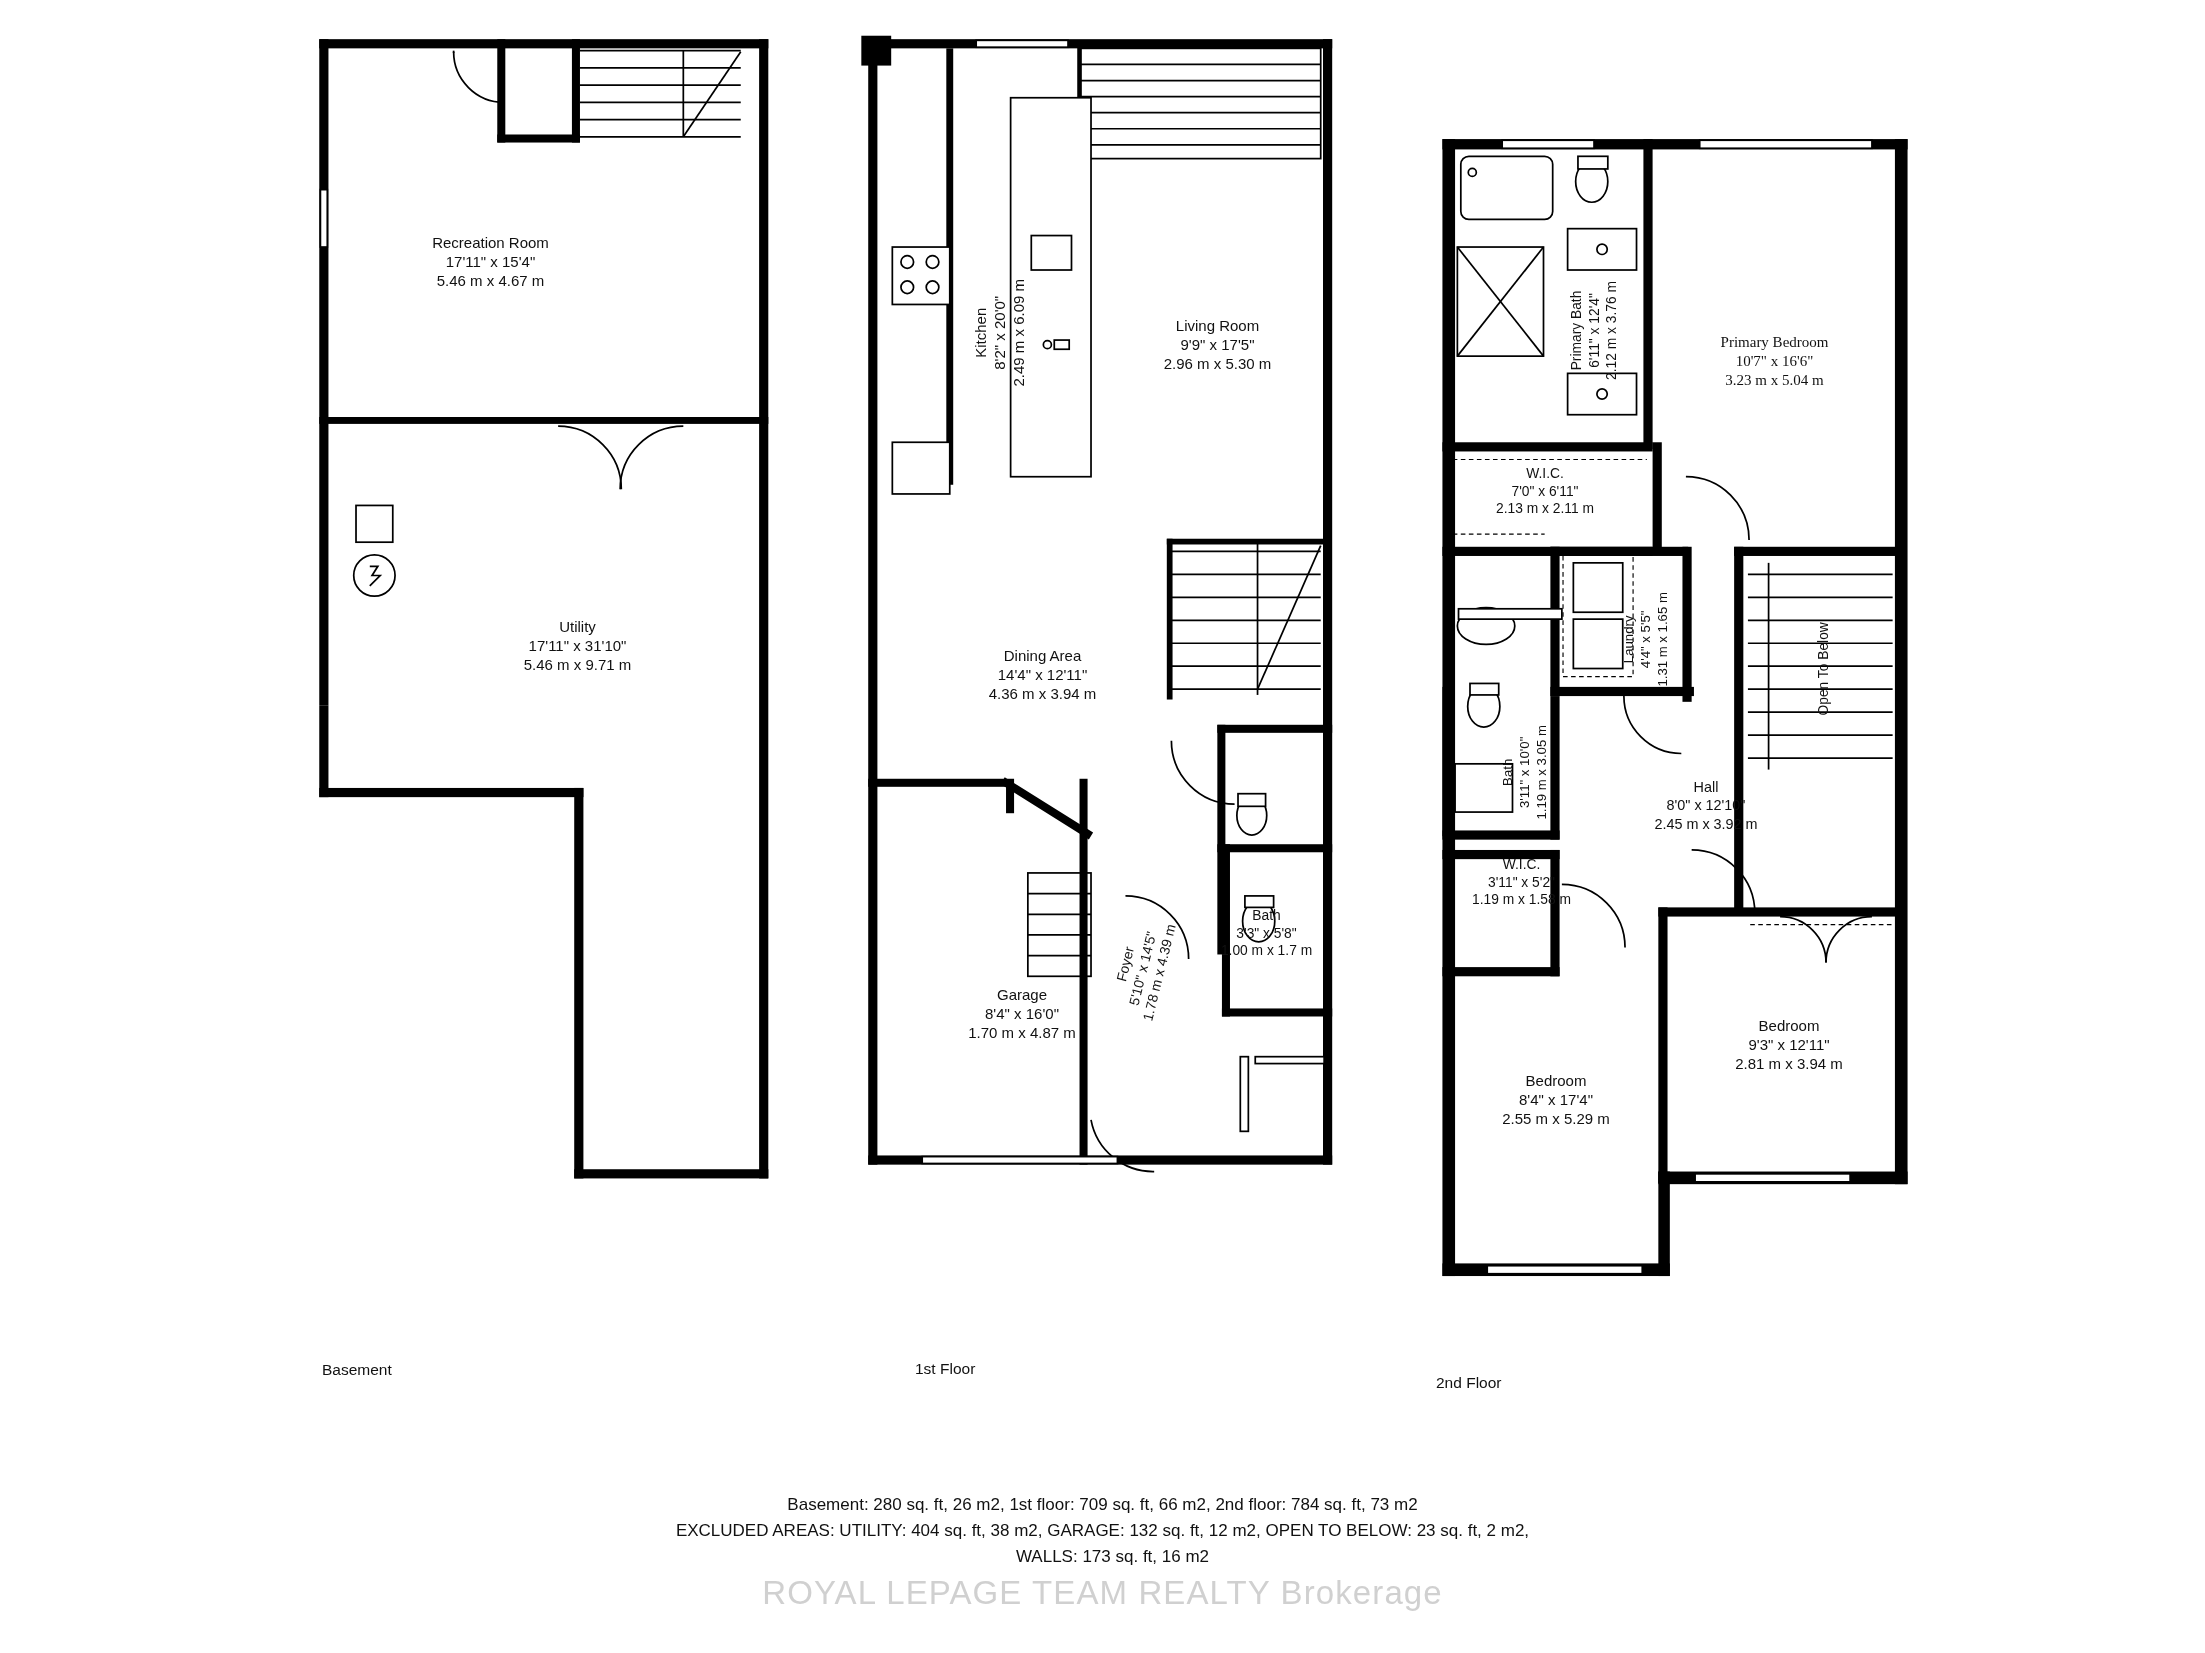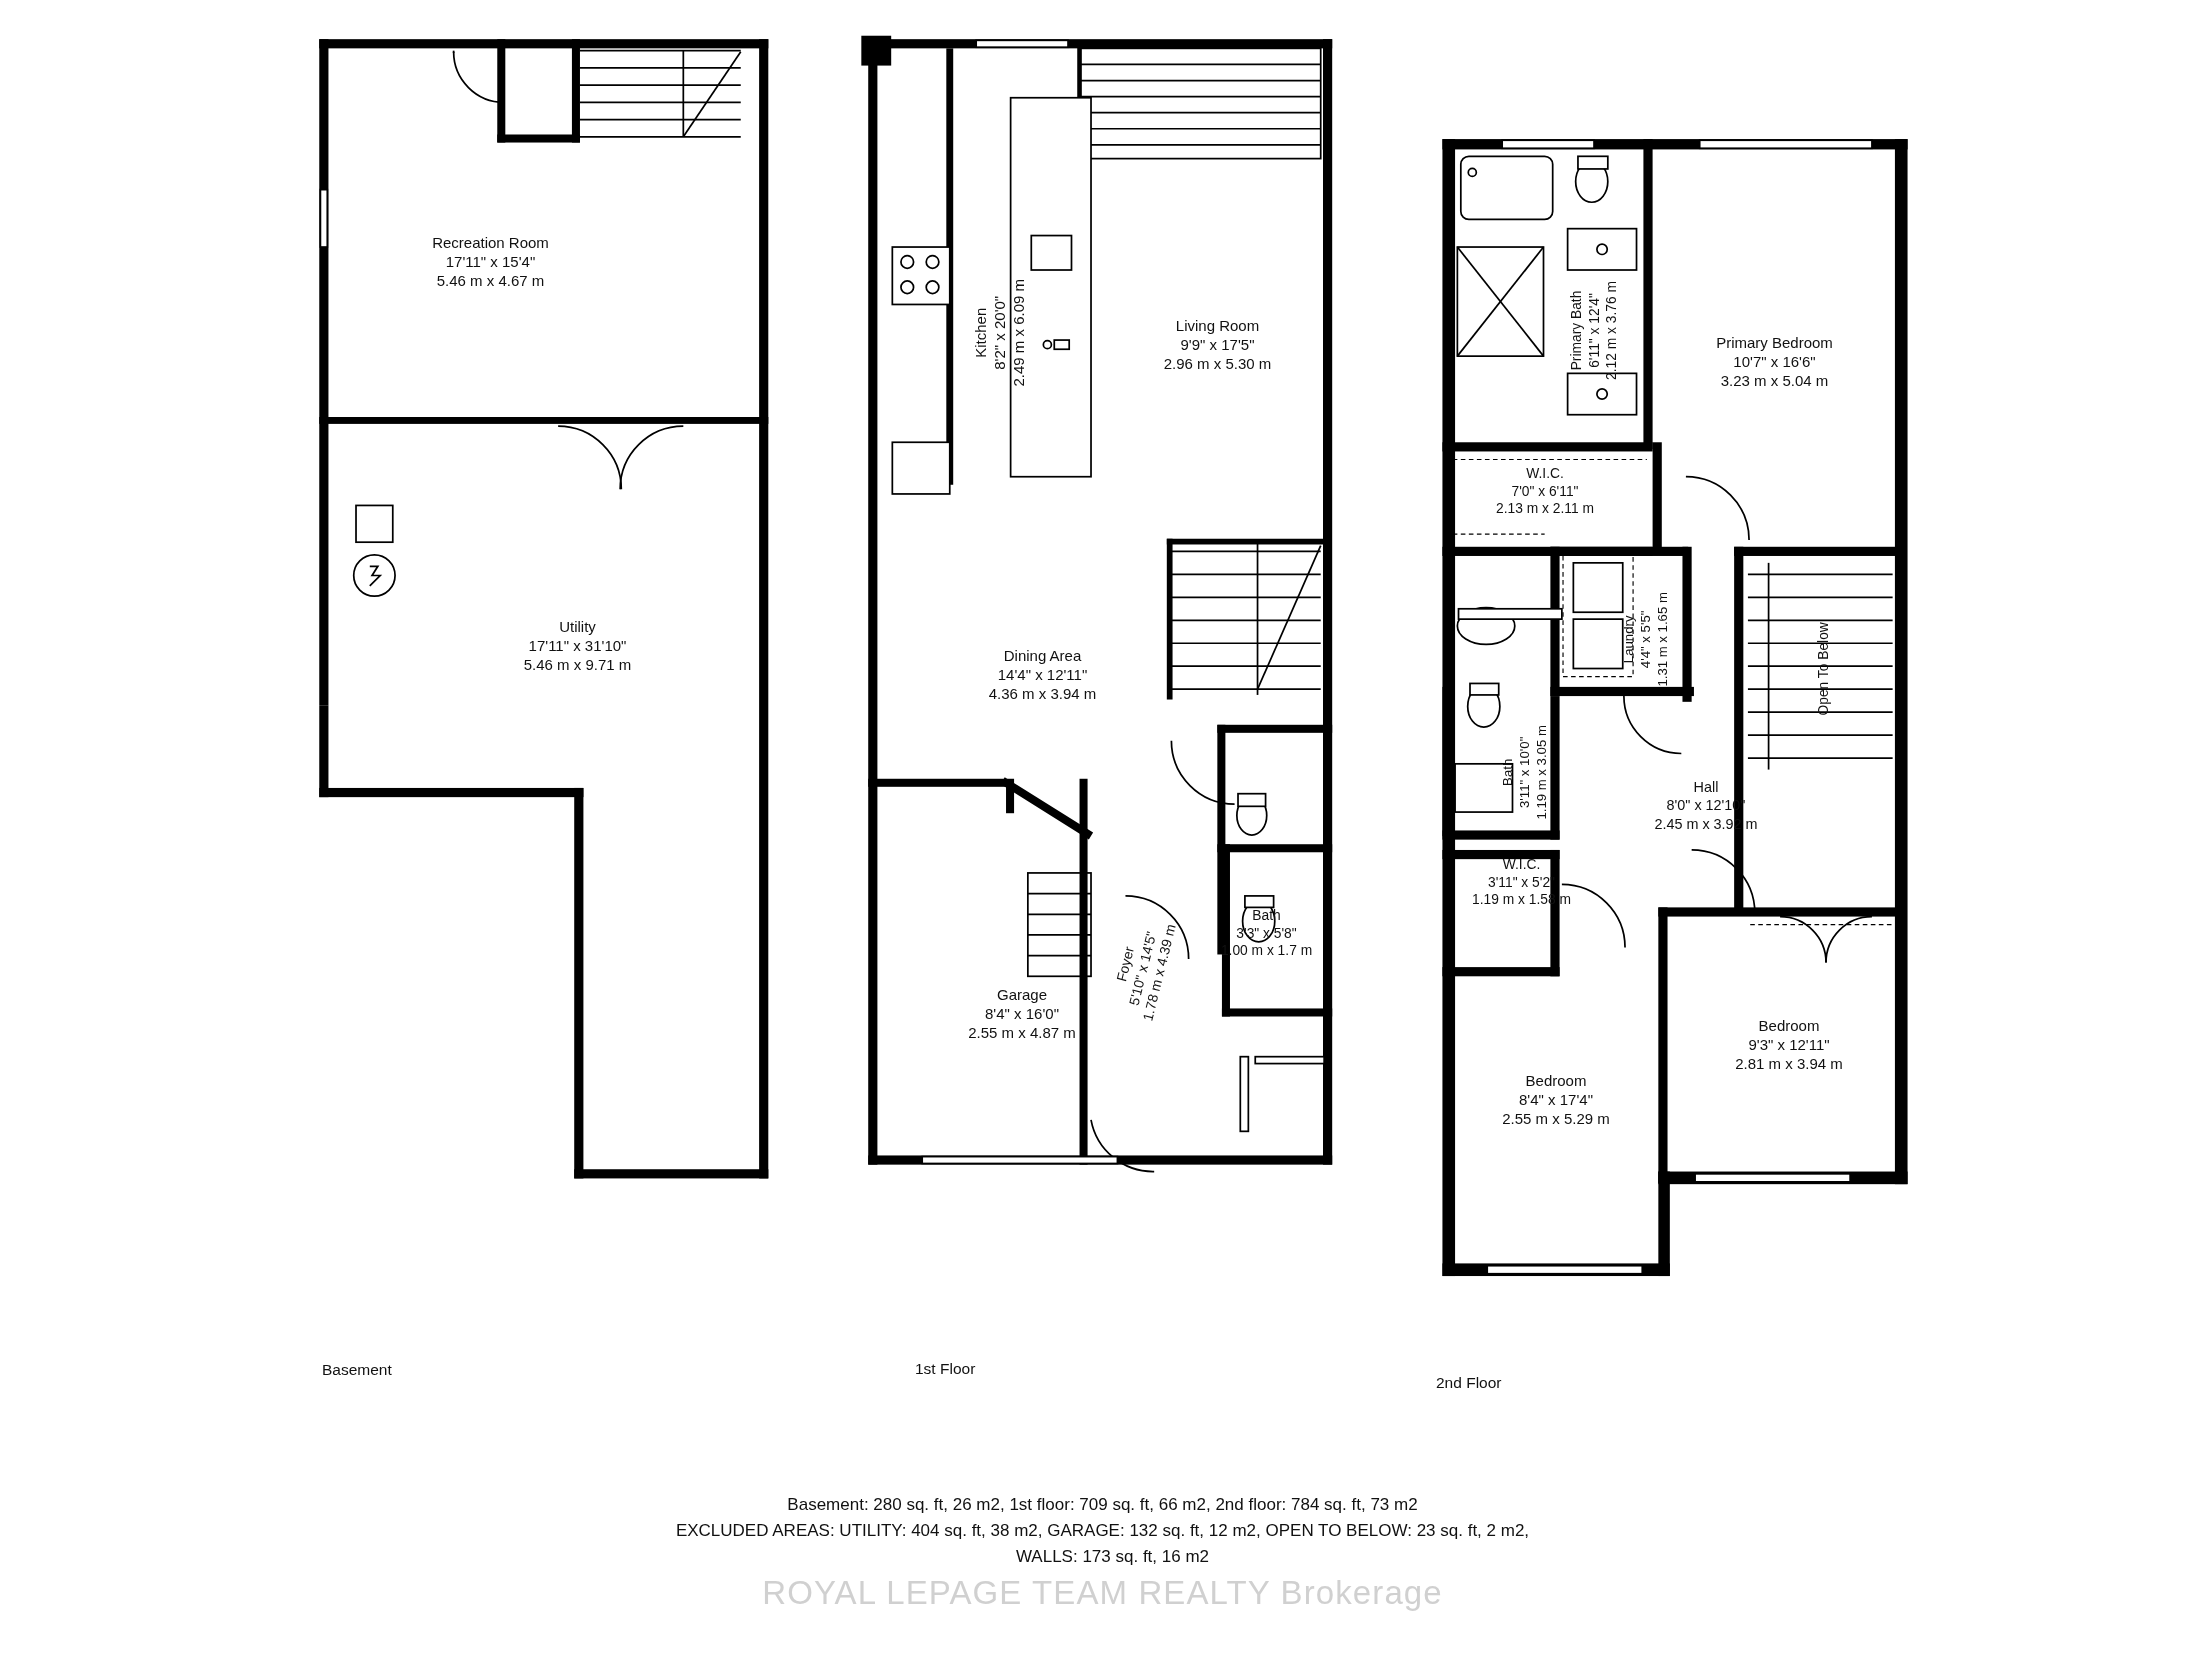--- a/index.html
+++ b/index.html
@@ -394,32 +394,32 @@
 
   <div class="label" style="left:1169px; top:907px; width:195px; font-size:13.8px;">
     <span class="nm">Bath</span>
     <span class="d1">3'3" x 5'8"</span>
     <span class="d2">1.00 m x 1.7 m</span>
   </div>
 
   <div class="label" style="left:907px; top:985px; width:230px;">
     <span class="nm">Garage</span>
     <span class="d1">8'4" x 16'0"</span>
-    <span class="d2">2.55 m x 4.87 m</span>
+    <span class="d2">1.70 m x 4.87 m</span>
   </div>
 
   <div class="floorname" style="left:891px; top:1360px;margin-left:24px;">1st Floor</div>
 
   <div class="label rot" style="left:1479px; top:304px; width:230px; transform: rotate(-90deg); font-size:13.8px;">
     <span class="nm">Primary Bath</span>
     <span class="d1">6'11" x 12'4"</span>
     <span class="d2">2.12 m x 3.76 m</span>
   </div>
 
-  <div class="label" style="left:1654px; top:333px; width:241px;">
+  <div class="label" style="left:1654px; top:333px; width:241px;font-family:Liberation Serif, serif;">
     <span class="nm">Primary Bedroom</span>
     <span class="d1">10'7" x 16'6"</span>
     <span class="d2">3.23 m x 5.04 m</span>
   </div>
 
   <div class="label" style="left:1433px; top:465px; width:224px; font-size:13.8px;">
     <span class="nm">W.I.C.</span>
     <span class="d1">7'0" x 6'11"</span>
     <span class="d2">2.13 m x 2.11 m</span>
   </div>

